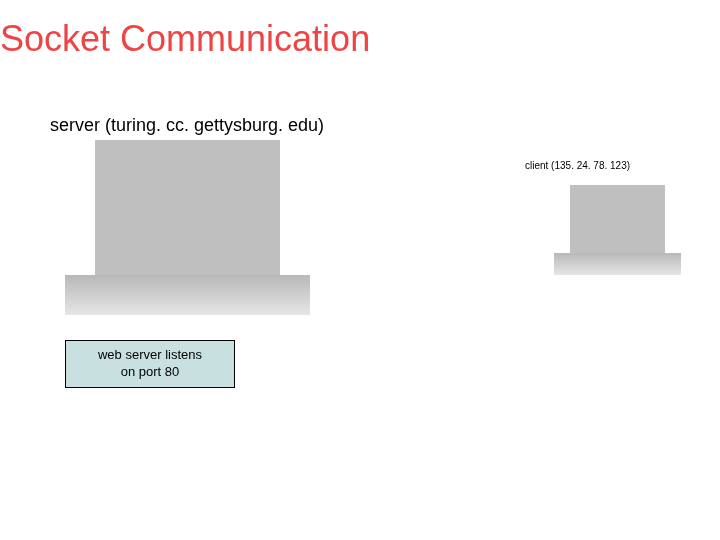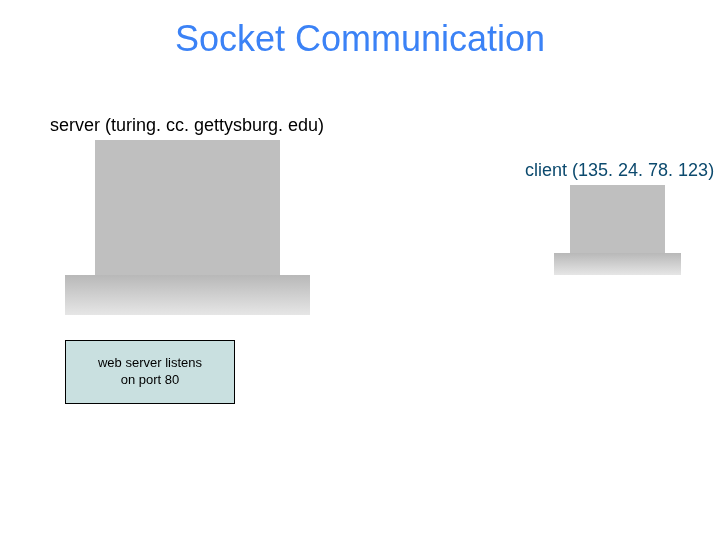--- a/index.html
+++ b/index.html
@@ -9,38 +9,38 @@
     background: #fff;
     font-family: Arial, Helvetica, sans-serif;
     position: relative;
     overflow: hidden;
   }
   .title {
     position: absolute;
     top: 18px;
     left: 0;
     right: 0;
-    text-align: center;
+    text-align: left;
     font-size: 36px;
     font-weight: 400;
-    color: #3b82f6;
+    color: #ef4444;
   }
   .server-label {
     position: absolute;
     top: 115px;
     left: 50px;
     font-size: 18px;
     color: #000;
   }
   .client-label {
     position: absolute;
     top: 160px;
     left: 525px;
-    font-size: 18px;
-    color: #0c4a6e;
+    font-size: 10px;
+    color: #000000;
   }
   
   .server-laptop {
     position: absolute;
     top: 140px;
     left: 95px;
   }
   .server-screen {
     width: 185px;
     height: 135px;
@@ -70,21 +70,21 @@
     width: 127px;
     height: 22px;
     background: linear-gradient(to bottom, #b8b8b8 0%, #e6e6e6 100%);
   }
   
   .port-box {
     position: absolute;
     top: 340px;
     left: 65px;
     width: 170px;
-    height: 64px;
+    height: 48px;
     background: #c9e0e0;
     border: 1px solid #000;
     display: flex;
     align-items: center;
     justify-content: center;
     text-align: center;
     font-size: 13px;
     line-height: 1.3;
   }
 </style>

